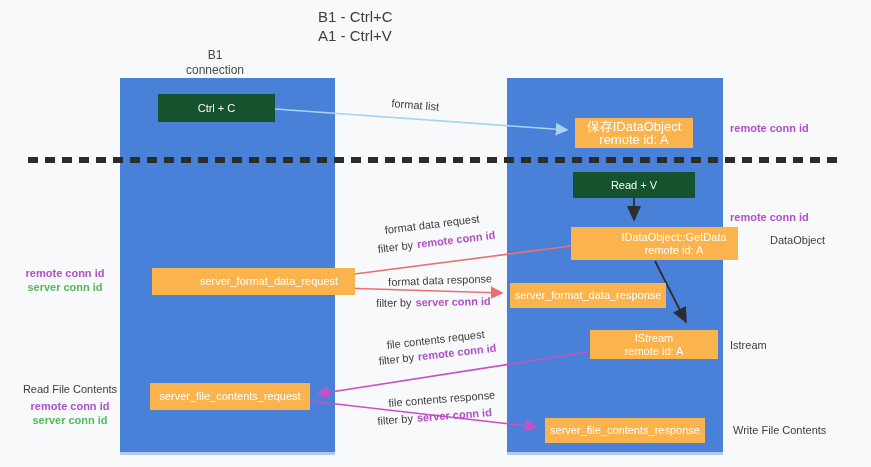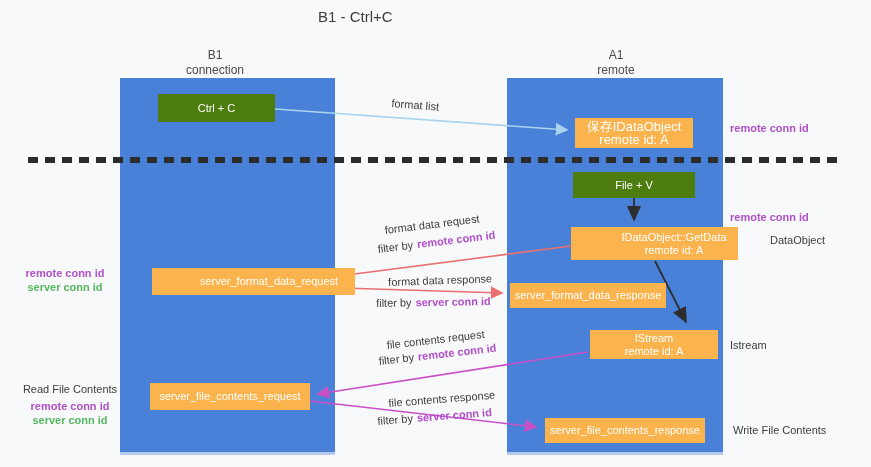--- a/index.html
+++ b/index.html
@@ -4,47 +4,44 @@
 <style>
   html,body{margin:0;padding:0;background:#f8f9fa;}
   .canvas{position:relative;width:871px;height:467px;background:#f8f9fa;
           font-family:"Liberation Sans",sans-serif;overflow:hidden;}
   .abs{position:absolute;}
   .title{width:240px;text-align:left;font-size:15px;line-height:19px;color:#3c4043;}
   .colhead{width:140px;text-align:center;font-size:12px;line-height:15px;color:#4a4a4a;}
   .lifeline{background:#4a81d8;box-shadow:0 3px 0 rgba(128,163,224,.55);}
   .node{display:flex;flex-direction:column;align-items:center;justify-content:center;
         text-align:center;color:#fff;font-size:11px;line-height:13px;white-space:nowrap;}
-  .green{background:#4d7c0f;justify-content:center;}
+  .green{background:#14532d;justify-content:center;}
   .orange{background:#fbb34d;}
   .dashes{height:6px;background:repeating-linear-gradient(90deg,#2b2b2b 0 10px,transparent 10px 17px);}
   .lbl{font-size:11px;color:#3d3d3d;white-space:nowrap;}
   .purple{color:#b050c8;font-weight:bold;}
   .greenlbl{color:#55b85f;font-weight:bold;}
   .rot{transform-origin:left top;}
   .ctr{text-align:center;}
   .filter-word{margin-right:4px;}
   svg.overlay{position:absolute;left:0;top:0;pointer-events:none;}
 </style>
 </head>
 <body>
 
 <div class="canvas">
 
   <div class="abs title" style="left:318px;top:7px;">
     <div>B1 - Ctrl+C</div>
+    <div>A1 - Ctrl+V</div>
   </div>
 
   <div class="abs colhead" style="left:145px;top:48px;">
     <div>B1</div>
     <div>connection</div>
-  </div>
-  <div class="abs colhead" style="left:546px;top:48px;">
-    <div>A1</div>
-    <div>remote</div>
   </div>
 
   <div class="abs lifeline" style="left:120px;top:78px;width:215px;height:374px;"></div>
   <div class="abs lifeline" style="left:507px;top:78px;width:216px;height:374px;"></div>
 
   <svg class="overlay" width="871" height="467">
     <defs>
       <marker id="m-blue" markerWidth="8" markerHeight="8" refX="7" refY="4" orient="auto">
           <path d="M0,0 L8,4 L0,8 z" fill="#a9d3ef"></path>
         </marker>
@@ -66,21 +63,21 @@
     <line x1="588" y1="352" x2="318" y2="394" stroke="#ca4fc6" stroke-width="1.6" marker-end="url(#m-mag)"></line>
     <line x1="310" y1="401" x2="536" y2="427" stroke="#ca4fc6" stroke-width="1.6" marker-end="url(#m-mag)"></line>
   </svg>
 
   <div class="abs dashes" style="left:28px;top:157px;width:815px;"></div>
 
   <div class="abs node green" style="left:158px;top:94px;width:117px;height:28px;">
     <span>Ctrl + C</span>
   </div>
   <div class="abs node green" style="left:573px;top:172px;width:122px;height:26px;">
-    <span>File + V</span>
+    <span>Read + V</span>
   </div>
 
   <div class="abs node orange" style="left:575px;top:118px;width:118px;height:30px;font-size:13px;">
     <span>保存IDataObject</span>
     <span>remote id: A</span>
   </div>
 
   <div class="abs node orange" style="left:571px;top:227px;width:128px;height:33px;padding-left:39px;">
     <span>IDataObject::GetData</span>
     <span>remote id: A</span>

